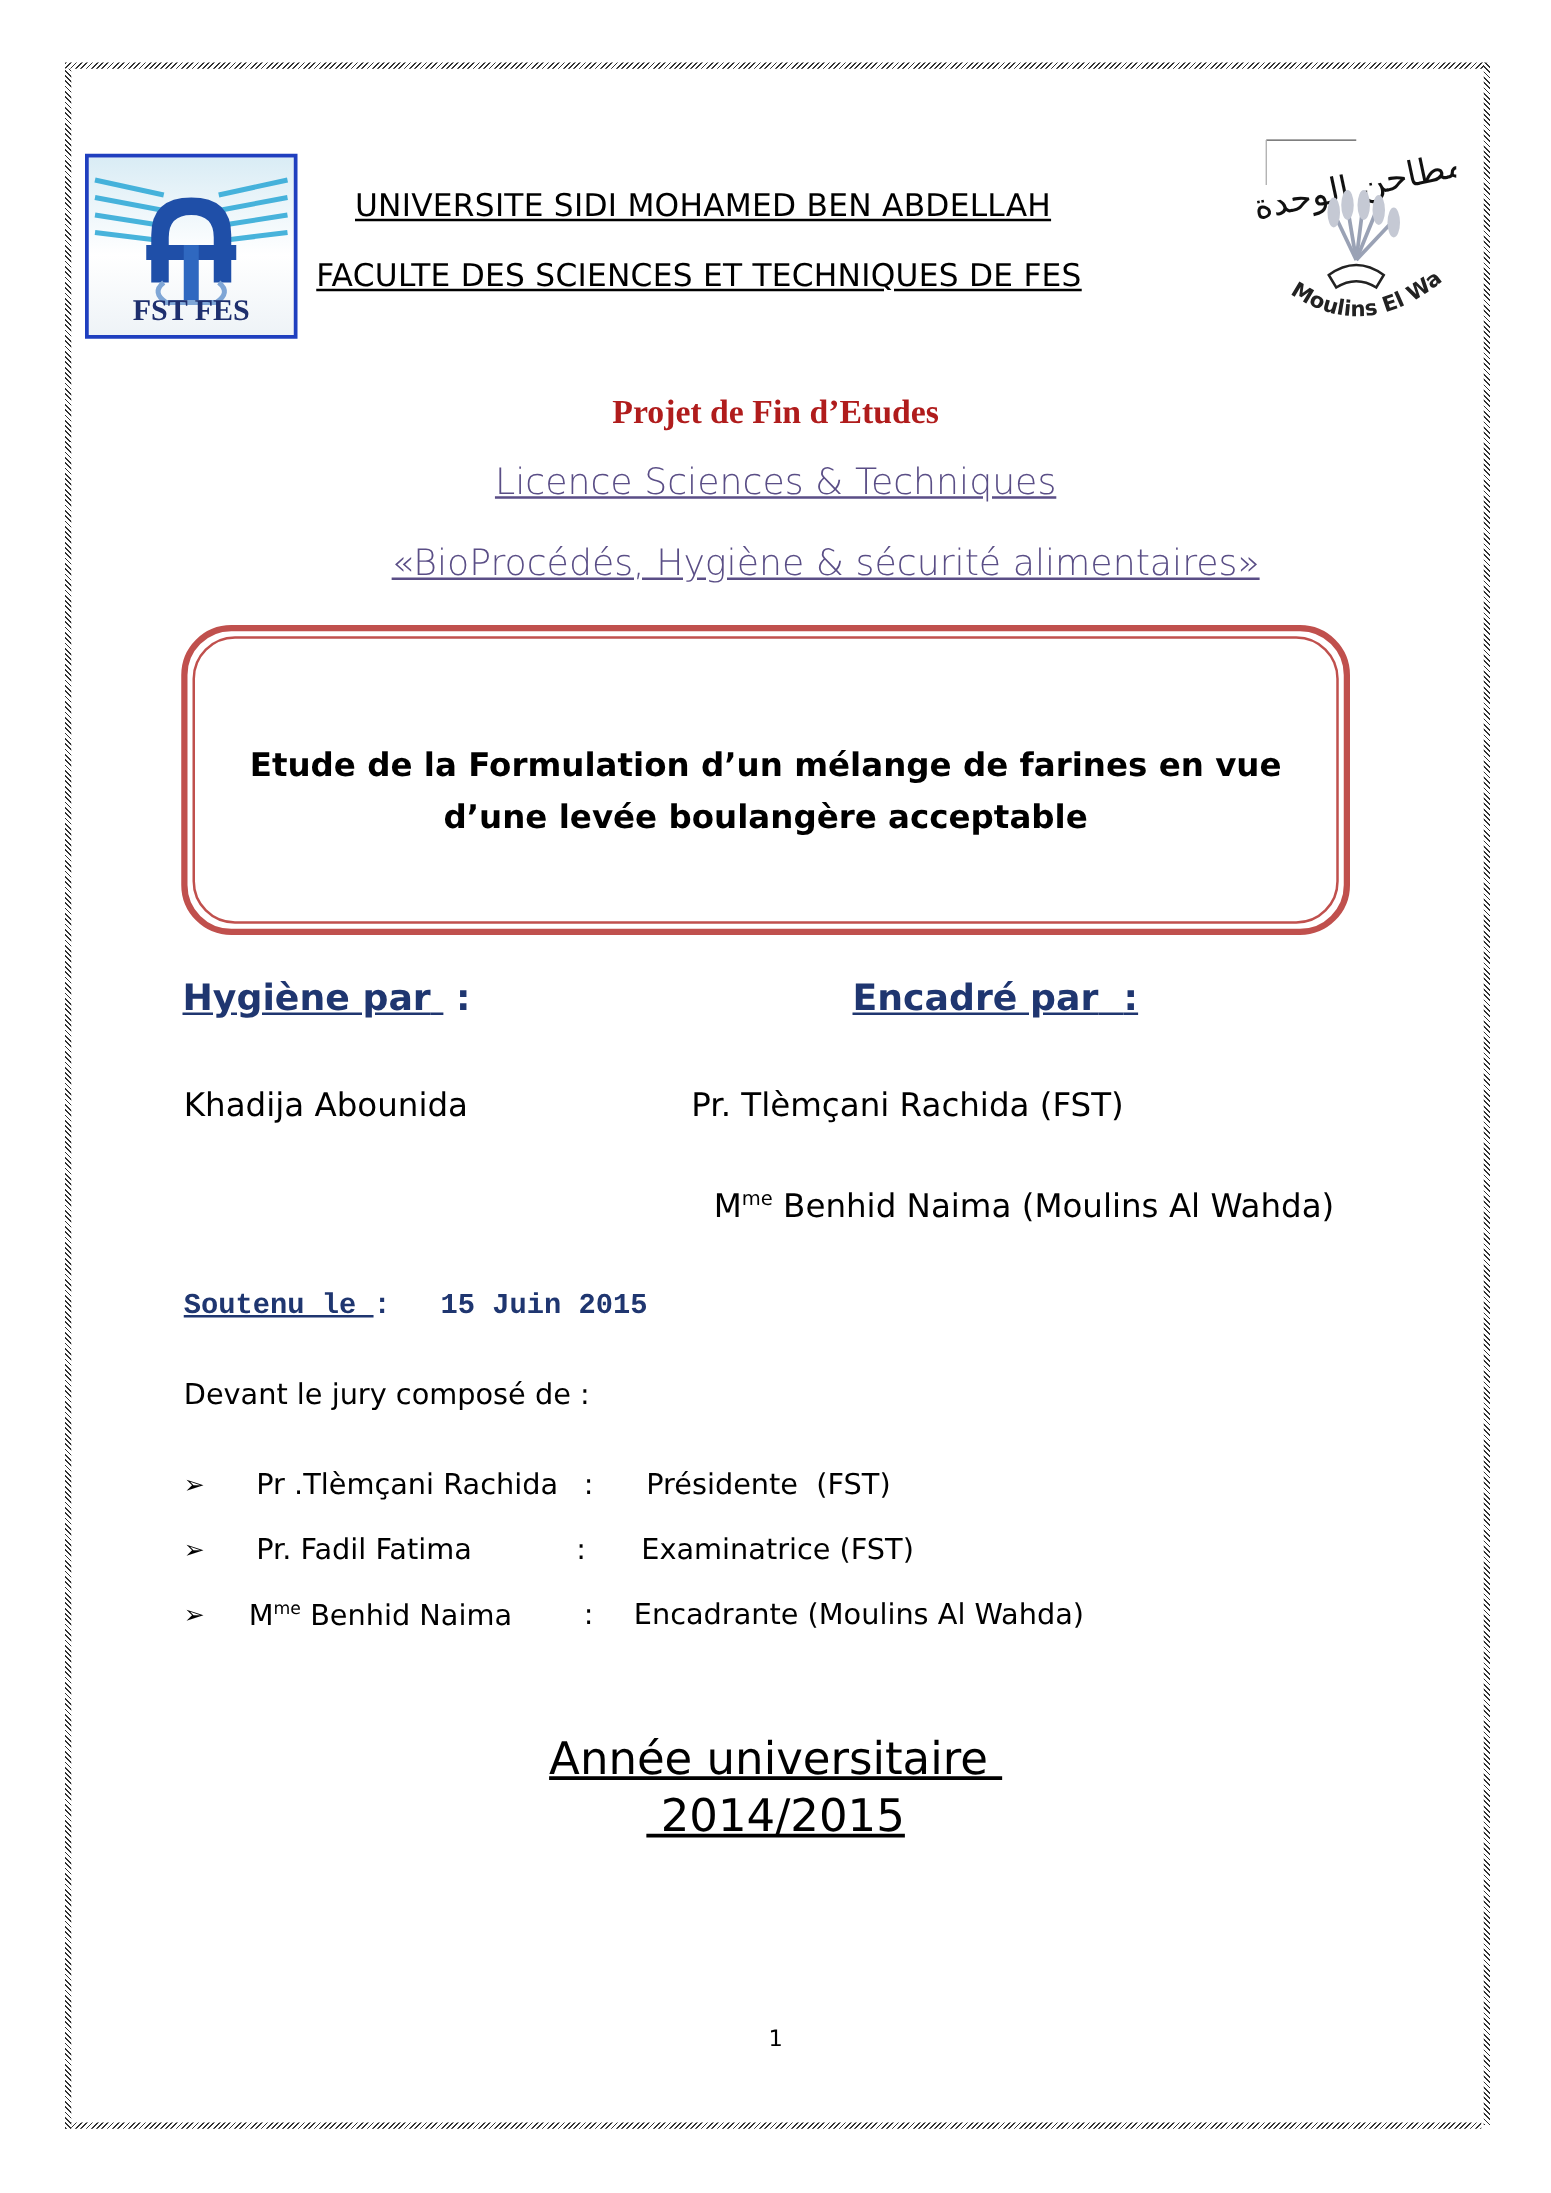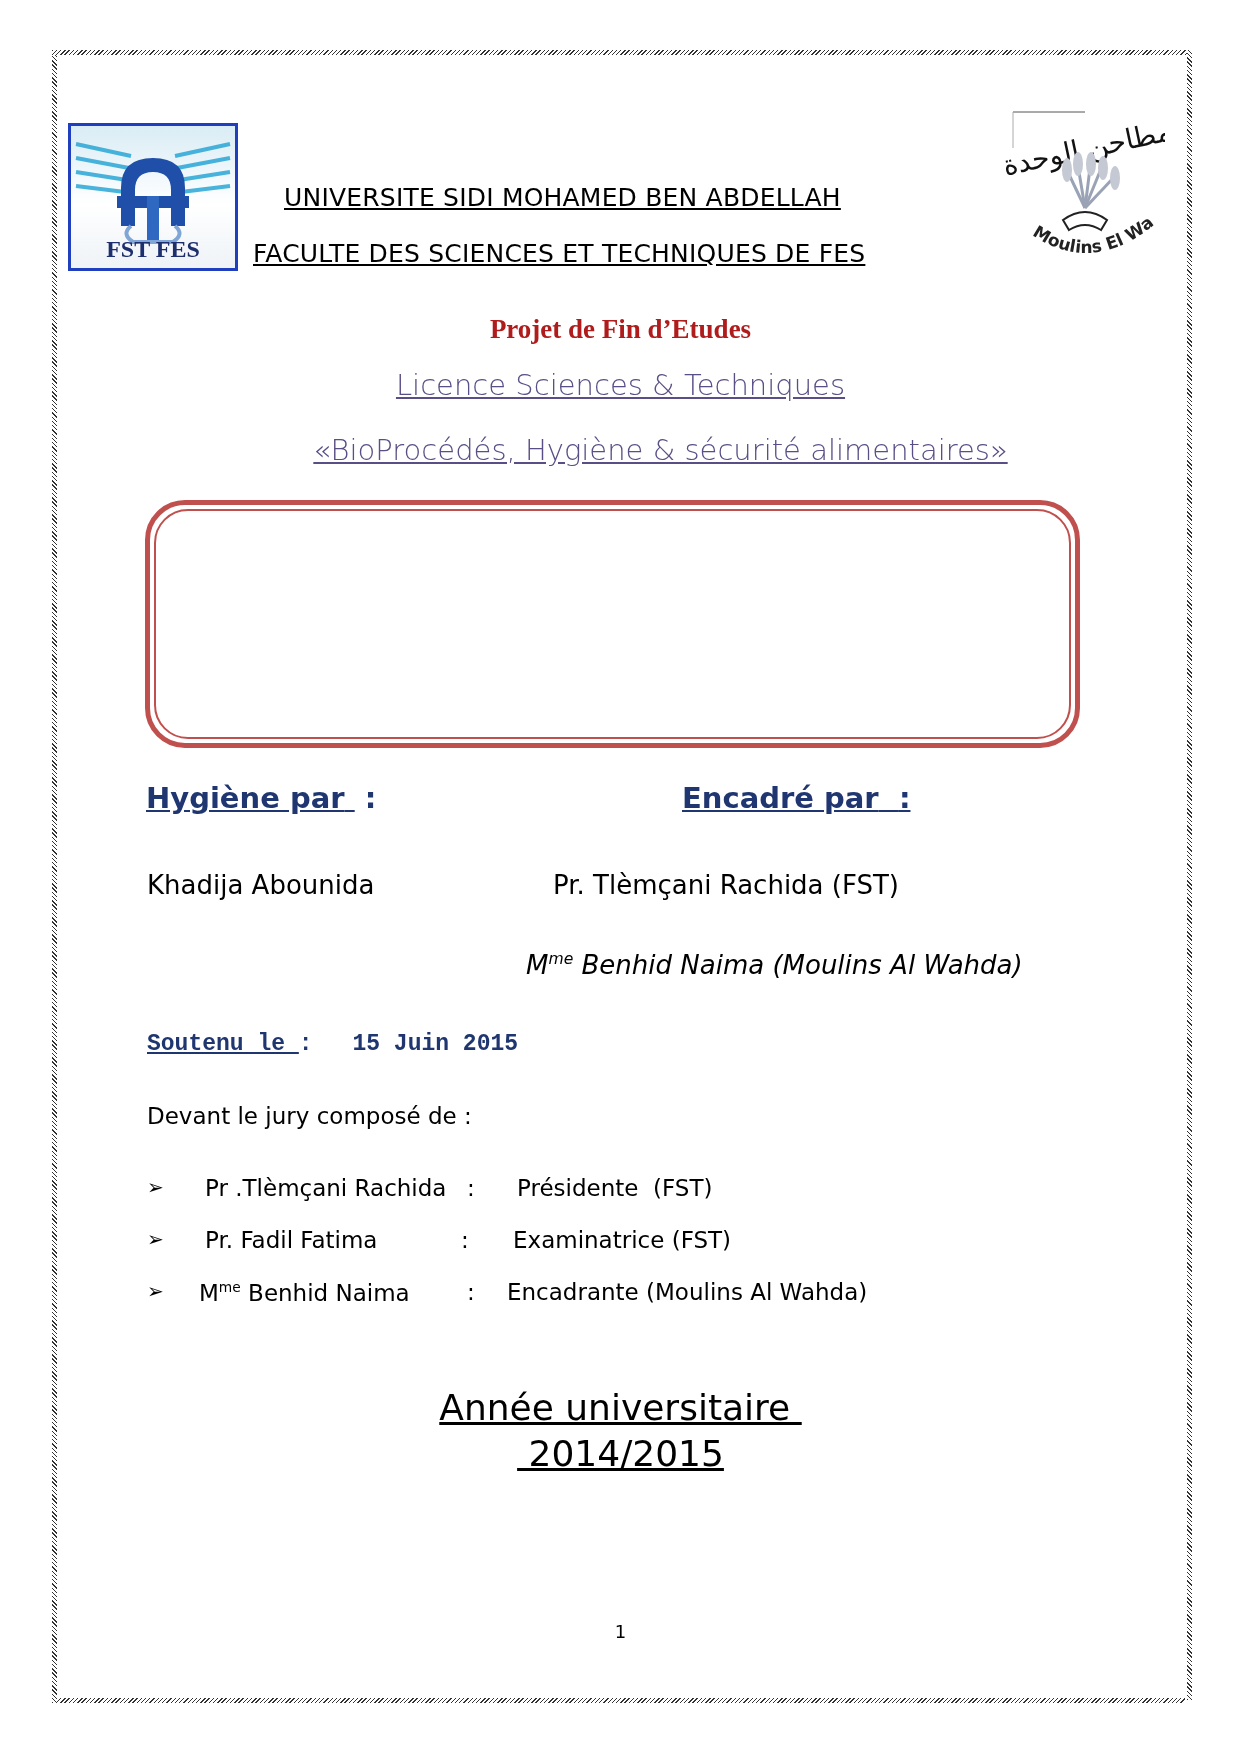--- a/index.html
+++ b/index.html
@@ -8,21 +8,21 @@
   .abs { position:absolute; }
   
   .border-h { position:absolute; height:5px;
     background: repeating-linear-gradient(135deg, #333 0 1px, #fff 1px 3px); }
   .border-v { position:absolute; width:5px;
     background: repeating-linear-gradient(45deg, #333 0 1px, #fff 1px 3px); }
   
   .logo-fst { left:68px; top:123px; width:170px; height:148px; border:3px solid #1f3fbf;
     background: linear-gradient(180deg,#d9ecf5 0%,#ffffff 55%,#eef3f7 100%); box-sizing:border-box; overflow:hidden; }
   .logo-mw { left:1005px; top:108px; width:160px; height:165px; }
-  .uni { font-family:"DejaVu Sans", sans-serif; font-size:25px; text-decoration:underline; letter-spacing:0.2px; white-space:nowrap;margin-top:33px; }
+  .uni { font-family:"DejaVu Sans", sans-serif; font-size:25px; text-decoration:underline; letter-spacing:0.2px; white-space:nowrap; }
   .centered { left:0; width:1241px; text-align:center; }
   .pfe { font-family:"Liberation Serif", serif; font-weight:bold; color:#b01c1c; font-size:27px; }
   .licence { color:#5a4e86; font-size:29px; text-decoration:underline; font-family:"DejaVu Sans", sans-serif; font-weight:300; }
   .title-box { left:145px; top:500px; width:935px; height:248px; border:5px solid #c0504d; border-radius:40px; box-sizing:border-box; }
   .title-box-inner { position:absolute; left:4px; top:4px; right:4px; bottom:4px; border:2px solid #c0504d; border-radius:34px; }
   .title-text { position:absolute; left:0; right:0; top:88px; text-align:center; font-weight:bold; font-size:26px; line-height:41px; }
   .sec-head { color:#1f3670; font-weight:bold; font-size:29px; white-space:nowrap; }
   .sec-head .u { text-decoration:underline; }
   .body-text { font-size:26px; white-space:nowrap; }
   .small-text { font-size:23px; white-space:nowrap; }
@@ -93,33 +93,37 @@
 <div class="abs centered pfe" style="top:314px;">Projet de Fin d’Etudes</div>
 <div class="abs centered" style="top:368px;">
   <span class="licence">Licence Sciences &amp; Techniques</span>
 </div>
 <div class="abs centered" style="top:433px;margin-left:40px;">
   <span class="licence">«BioProcédés, Hygiène &amp; sécurité alimentaires»</span>
 </div>
 
 <div class="abs title-box">
   <div class="title-box-inner"></div>
+  <div class="title-text">
+    <div>Etude de la Formulation d’un mélange de farines en vue</div>
+    <div>d’une levée boulangère acceptable</div>
+  </div>
 </div>
 
 <div class="abs sec-head" style="left:146px; top:781px;">
   <span class="u">Hygiène par</span><span class="u">&nbsp;</span>
   <span>:</span>
 </div>
 <div class="abs sec-head" style="left:682px; top:781px;">
   <span class="u">Encadré par</span><span class="u">&nbsp;&nbsp;</span><span class="u">:</span>
 </div>
 
 <div class="abs body-text" style="left:147px; top:870px;">Khadija Abounida</div>
 <div class="abs body-text" style="left:553px; top:870px;">Pr. Tlèmçani Rachida (FST)</div>
-<div class="abs body-text" style="left:526px; top:950px;font-style:italic;">
+<div class="abs body-text" style="left:571px; top:950px;">
   <span>M</span><sup>me</sup><span> Benhid Naima (Moulins Al Wahda)</span>
 </div>
 
 <div class="abs soutenu" style="left:147px; top:1031px;">
   <span style="text-decoration:underline;">Soutenu le </span>
   <span>:</span>
   <span style="margin-left:26px;">15 Juin 2015</span>
 </div>
 
 <div class="abs small-text" style="left:147px; top:1103px;">Devant le jury composé de :</div>

